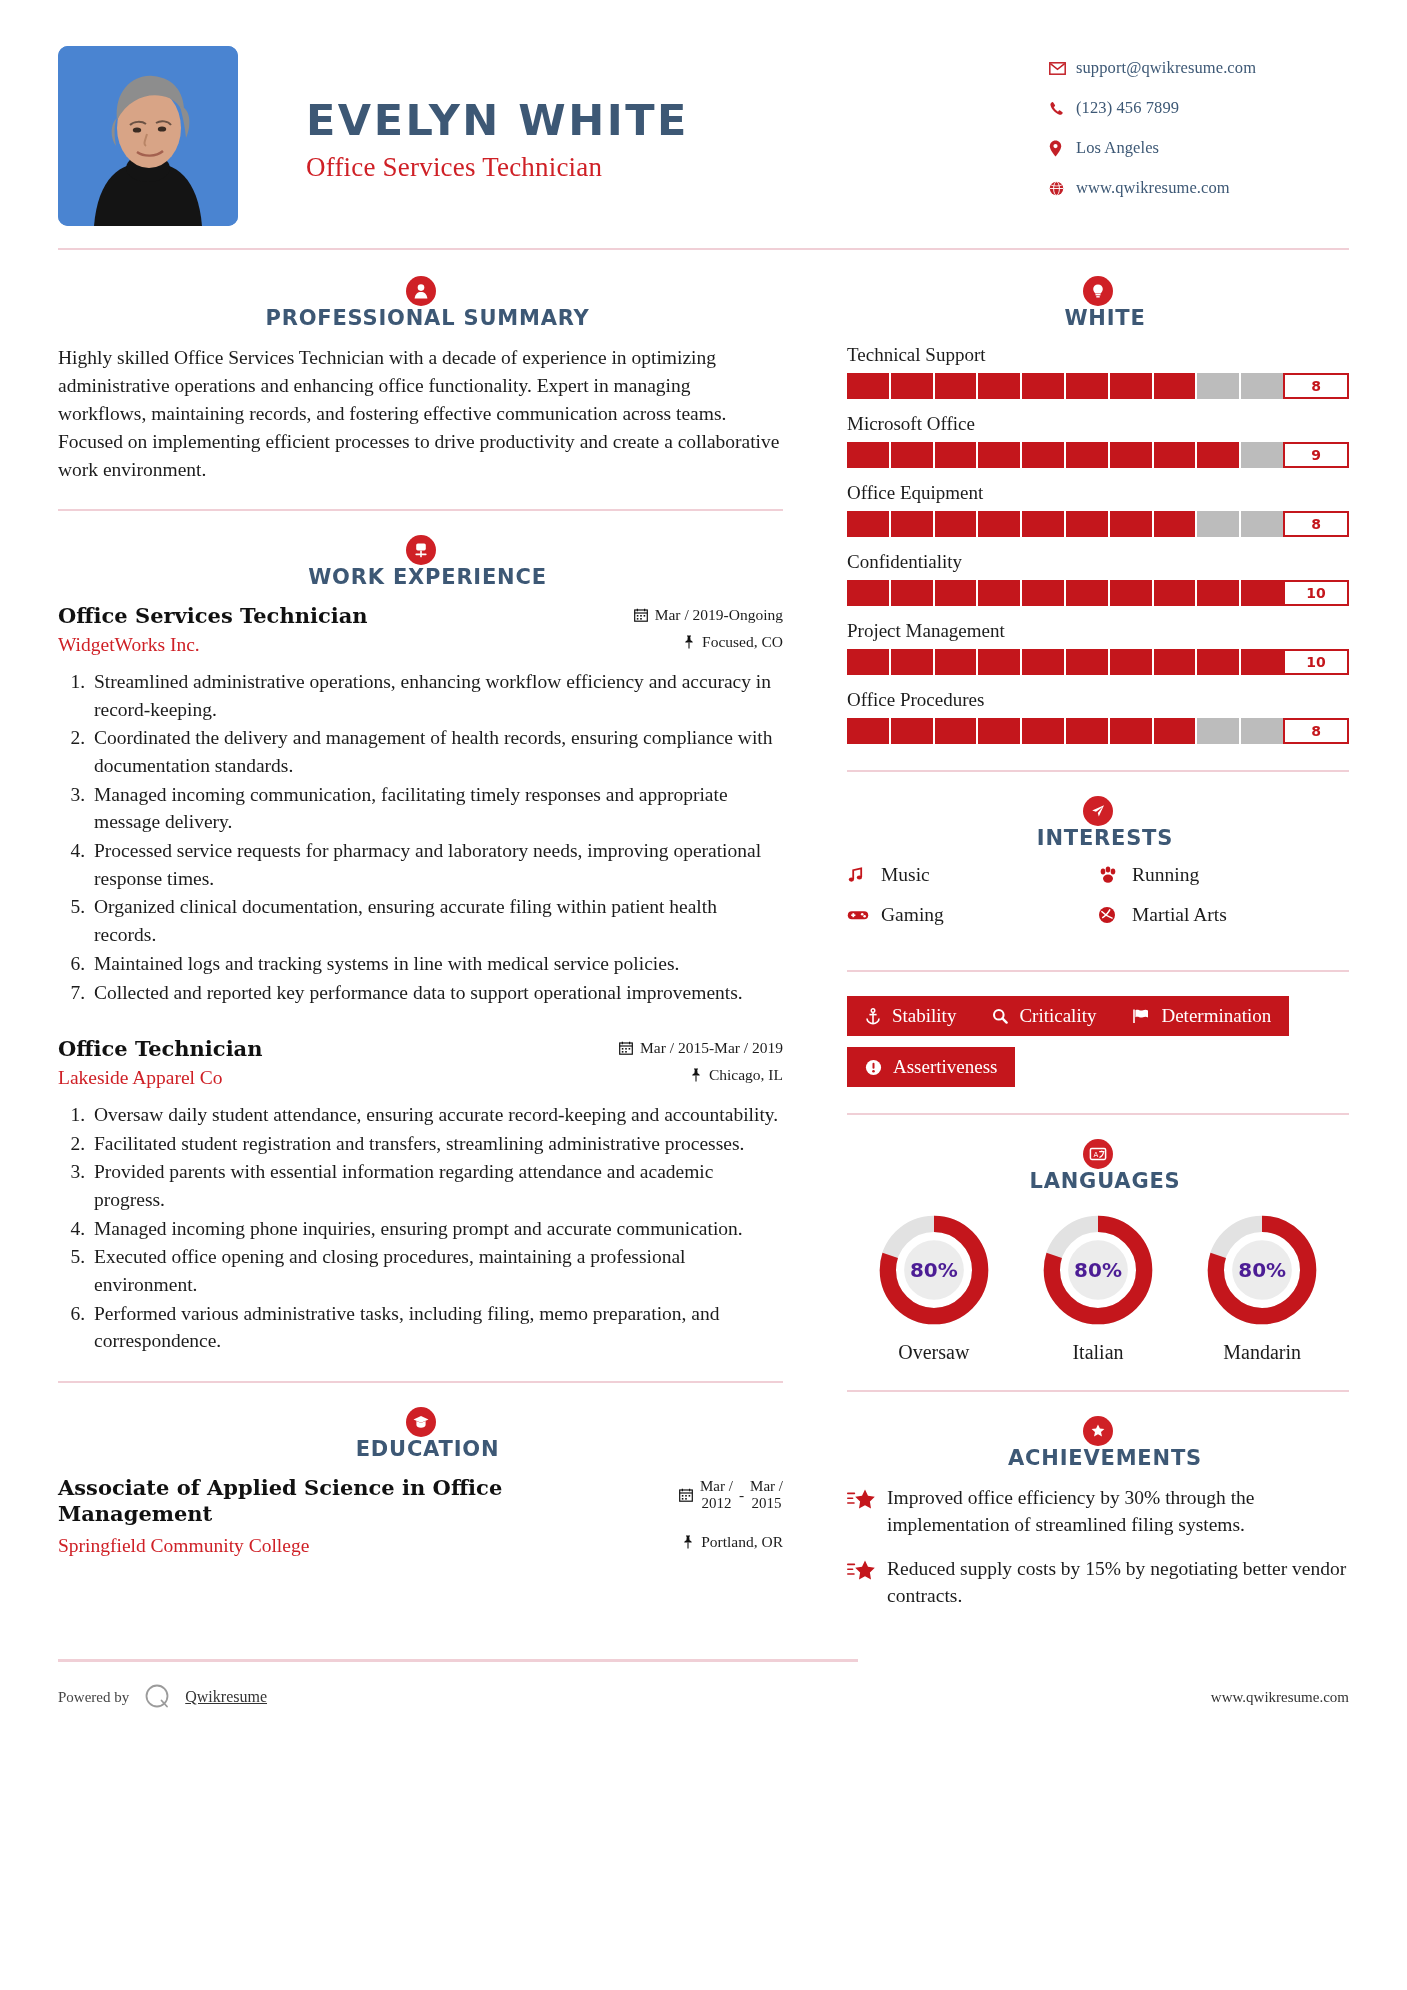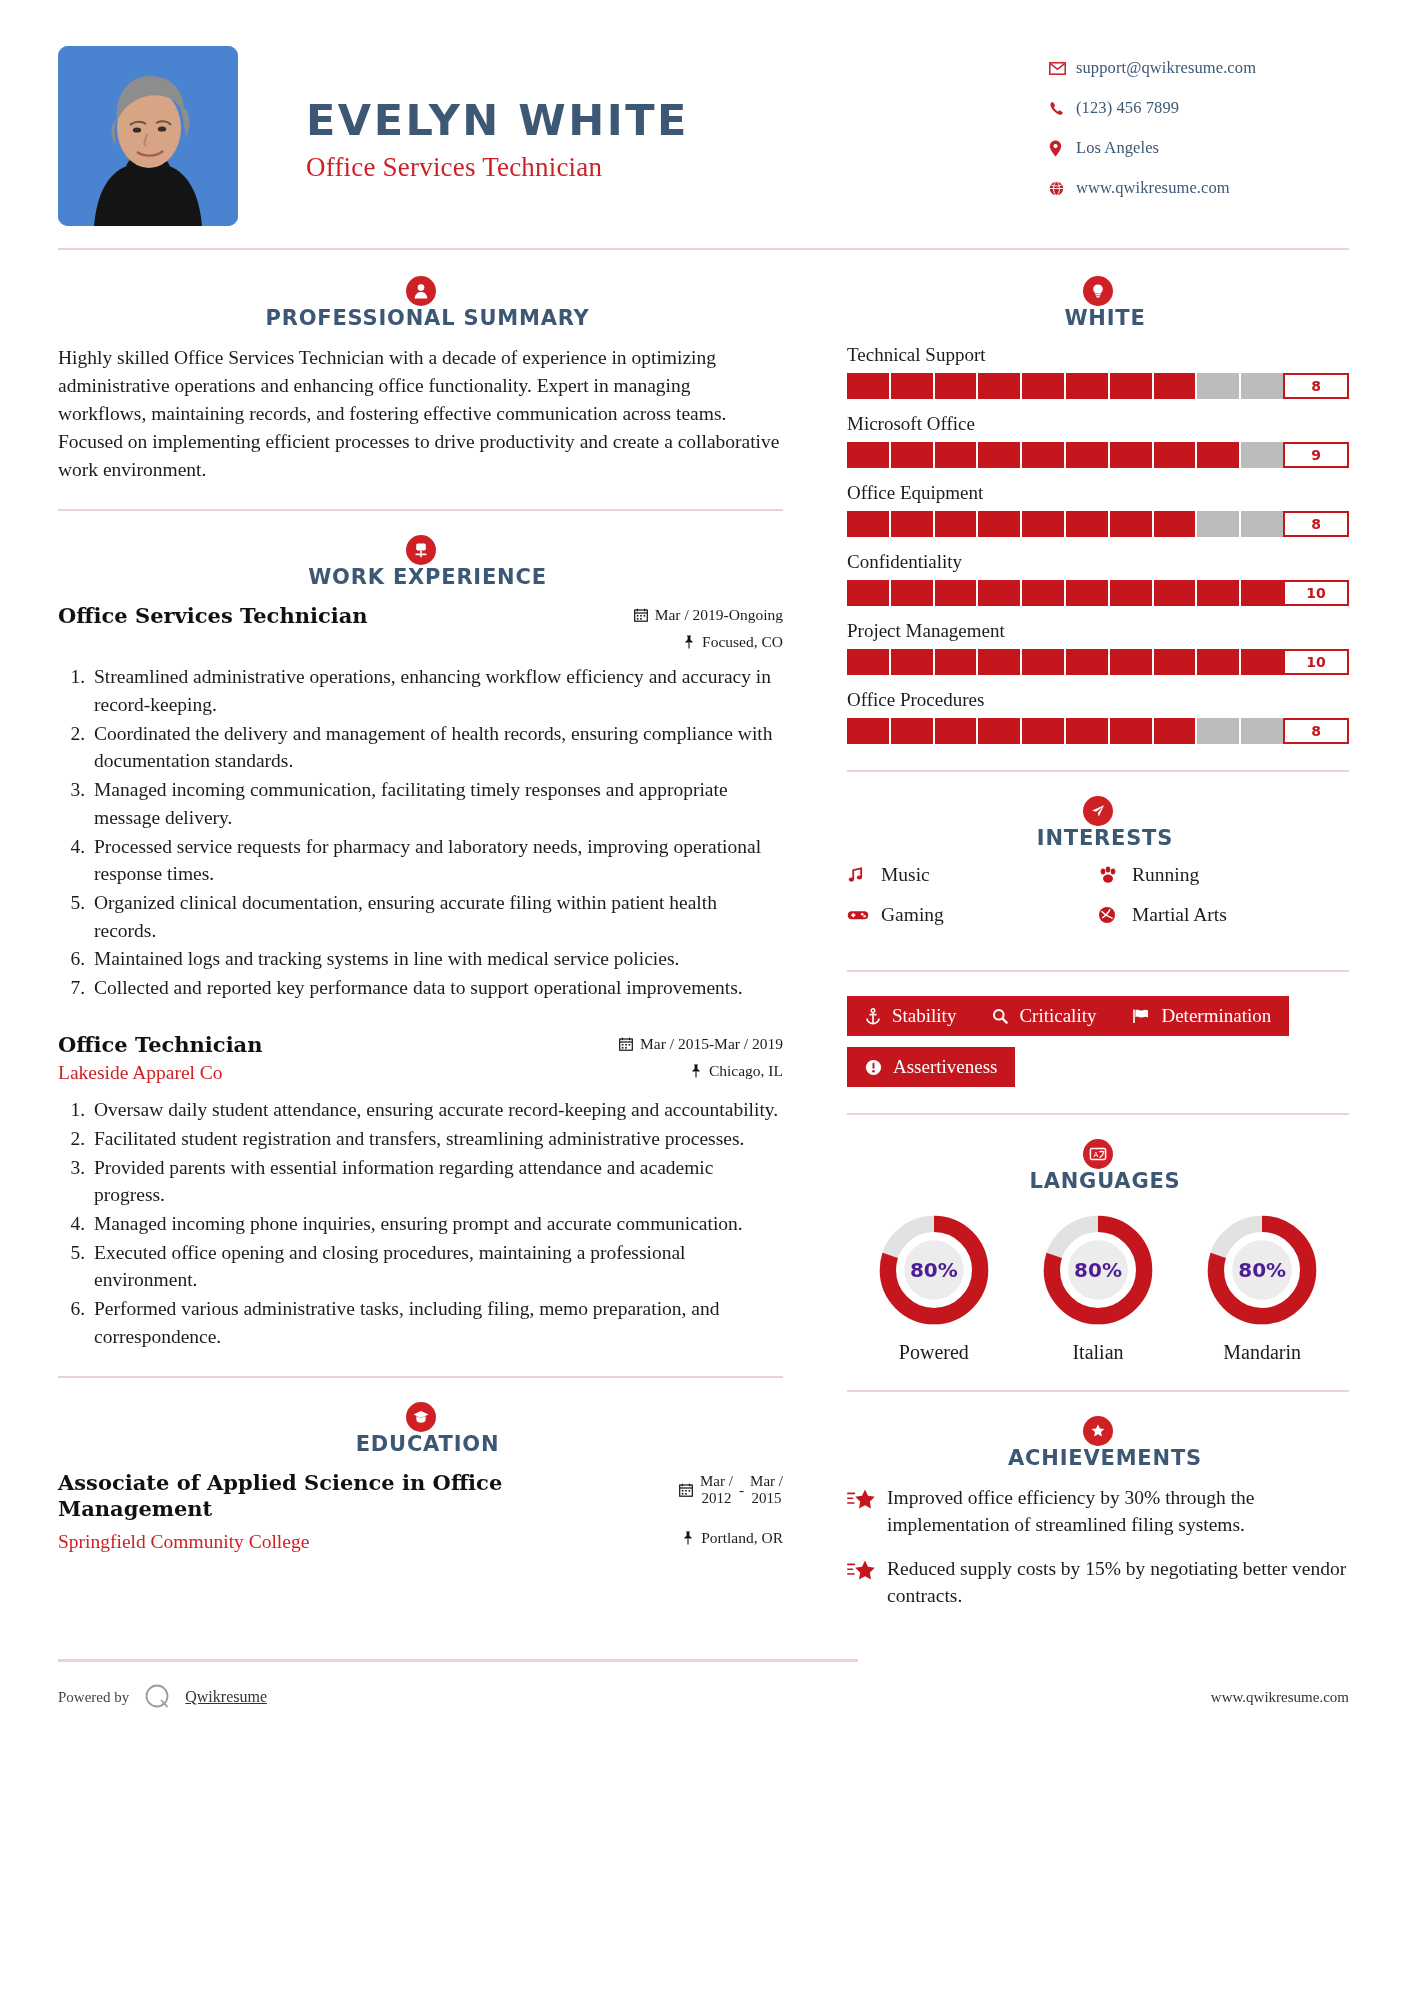--- a/index.html
+++ b/index.html
@@ -501,20 +501,21 @@
                 <rect x="8.2" y="14" width="1.6" height="2.2" fill="#fff"></rect>
               </svg>
           </span>
           <span class="sec-title">WORK EXPERIENCE</span>
         </div>
 
         <div class="job">
           <div class="job-top">
             <div class="job-left">
               <div class="job-title">Office Services Technician</div>
+              <div class="job-company">WidgetWorks Inc.</div>
             </div>
             <div class="job-right">
               <div class="meta-row">
                 <span class="meta-ico">
                   <svg width="14" height="14" viewBox="0 0 14 14">
                       <rect x="0.7" y="2" width="12.6" height="11.2" fill="none" stroke="#111" stroke-width="1.2"></rect>
                       <path d="M0.7 5 H13.3" stroke="#111" stroke-width="1.2"></path>
                       <path d="M3.4 0.7 V3.2 M10.6 0.7 V3.2" stroke="#111" stroke-width="1.2"></path>
                       <rect x="2.8" y="7" width="1.6" height="1.6" fill="#111"></rect>
                       <rect x="6.2" y="7" width="1.6" height="1.6" fill="#111"></rect>
@@ -923,21 +924,21 @@
         <div class="lang-grid">
           <div class="lang">
             <div class="donut">
               <svg viewBox="0 0 42 42" width="114" height="114">
                 <circle cx="21" cy="21" r="17" fill="none" stroke="#e2e2e2" stroke-width="6"></circle>
                 <circle class="donut-arc" cx="21" cy="21" r="17" fill="none" stroke="#c4161c" stroke-width="6" stroke-dasharray="85.45132017764237 106.81415022205297"></circle>
                 <circle cx="21" cy="21" r="11" fill="#ececec"></circle>
               </svg>
               <div class="donut-val">80%</div>
             </div>
-            <div class="lang-name">Powered</div>
+            <div class="lang-name">Oversaw</div>
           </div>
           <div class="lang">
             <div class="donut">
               <svg viewBox="0 0 42 42" width="114" height="114">
                 <circle cx="21" cy="21" r="17" fill="none" stroke="#e2e2e2" stroke-width="6"></circle>
                 <circle class="donut-arc" cx="21" cy="21" r="17" fill="none" stroke="#c4161c" stroke-width="6" stroke-dasharray="85.45132017764237 106.81415022205297"></circle>
                 <circle cx="21" cy="21" r="11" fill="#ececec"></circle>
               </svg>
               <div class="donut-val">80%</div>
             </div>

